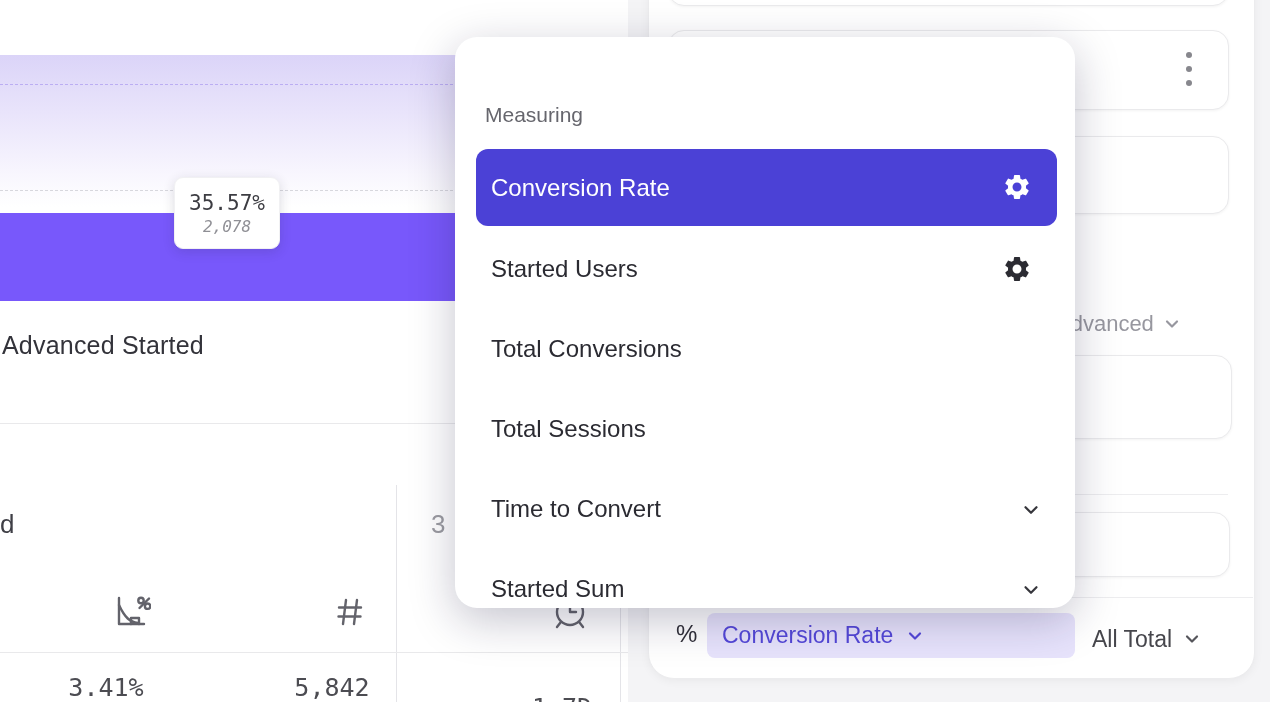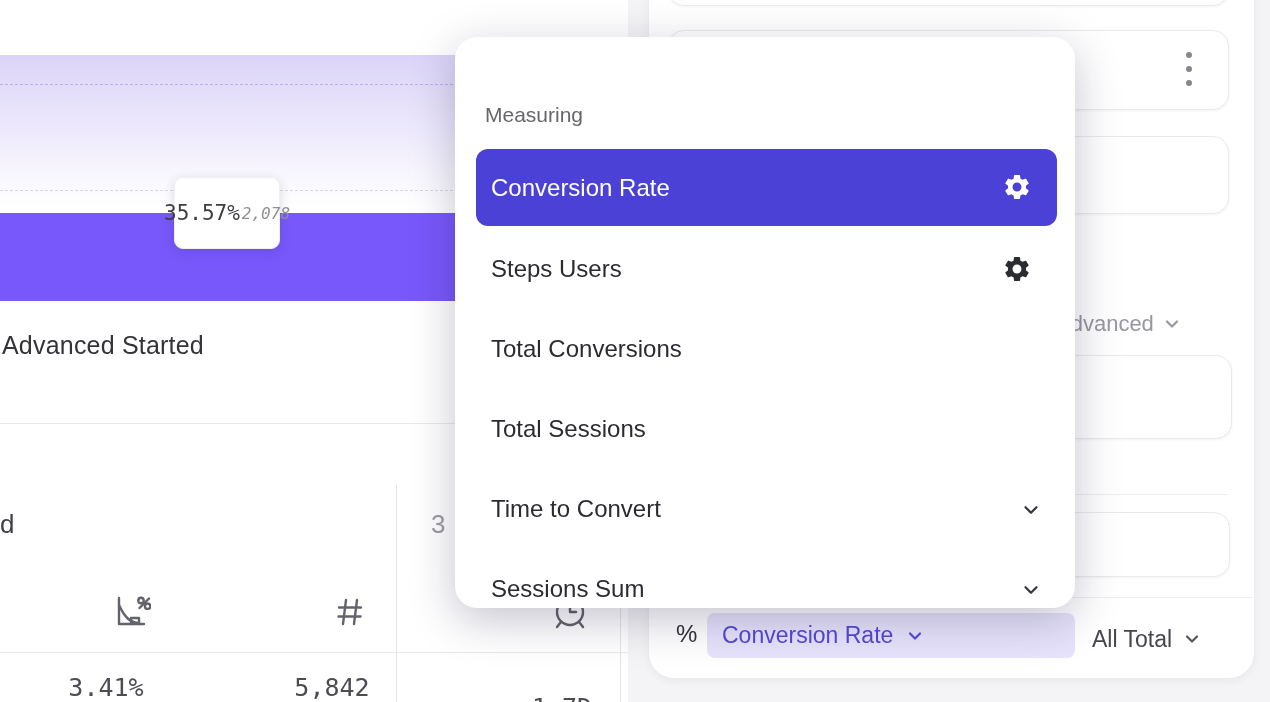--- a/index.html
+++ b/index.html
@@ -10,21 +10,21 @@
 
   
   .left-card{left:0;top:0;width:628px;height:702px;background:#fff;border-right:1px solid #e9e9ea;}
   .band{left:0;top:55px;width:628px;height:152px;
         background:linear-gradient(180deg,#dbd4f8 0%,#e9e4fb 38%,#f8f6fe 78%,#ffffff 100%);}
   .dash1{left:0;top:84px;width:628px;height:0;border-top:1px dashed rgba(123,96,232,.38);}
   .dash2{left:0;top:190px;width:628px;height:0;border-top:1px dashed #d7d7dd;}
   .bar{left:0;top:213px;width:628px;height:88px;background:#7858fb;}
   .tooltip{left:174px;top:177px;width:104px;height:70px;background:#fff;border:1px solid #f1f1f3;
            border-radius:9px;box-shadow:0 3px 12px rgba(40,40,60,.16);z-index:5;
-           display:flex;flex-direction:row;align-items:center;justify-content:center;gap:2px;}
+           display:flex;flex-direction:column;align-items:center;justify-content:center;gap:2px;}
   .tt-pct{font-size:21px;color:#3c3c42;}
   .tt-cnt{font-size:16px;color:#8f8f95;font-style:italic;}
   .step-label{left:2px;top:331px;font-size:25px;font-weight:500;color:#33333a;letter-spacing:.2px;}
   .sec-div{left:0;top:423px;width:628px;height:0;border-top:1px solid #e9e9eb;}
 
   
   .vdiv1{left:396px;top:485px;width:0;height:217px;border-left:1px solid #e4e4e8;}
   .vdiv2{left:620px;top:485px;width:0;height:217px;border-left:1px solid #e4e4e8;}
   .hdr-frag{top:509px;font-size:26px;font-weight:500;}
   .frag-left{left:0;color:#3f3f46;}
@@ -176,21 +176,21 @@
     <div class="abs dd-item dd-sel" style="top:112px;">
       <span class="lbl">Conversion Rate</span>
       <span class="dd-ic" style="left:526px;top:23px;">
         <svg width="30" height="30" viewBox="0 0 24 24" fill="#ffffff">
             <path d="M19.14 12.94c.04-.3.06-.61.06-.94 0-.32-.02-.64-.07-.94l2.03-1.58c.18-.14.23-.41.12-.61l-1.92-3.32c-.12-.22-.37-.29-.59-.22l-2.39.96c-.5-.38-1.03-.7-1.62-.94l-.36-2.54c-.04-.24-.24-.41-.48-.41h-3.84c-.24 0-.43.17-.47.41l-.36 2.54c-.59.24-1.13.57-1.62.94l-2.39-.96c-.22-.08-.47 0-.59.22L2.74 8.87c-.12.21-.08.47.12.61l2.03 1.58c-.05.3-.09.63-.09.94s.02.64.07.94l-2.03 1.58c-.18.14-.23.41-.12.61l1.92 3.32c.12.22.37.29.59.22l2.39-.96c.5.38 1.03.7 1.62.94l.36 2.54c.05.24.24.41.48.41h3.84c.24 0 .44-.17.47-.41l.36-2.54c.59-.24 1.13-.56 1.62-.94l2.39.96c.22.08.47 0 .59-.22l1.92-3.32c.12-.22.07-.47-.12-.61l-2.01-1.58zM12 15.6c-1.98 0-3.6-1.62-3.6-3.6s1.62-3.6 3.6-3.6 3.6 1.62 3.6 3.6-1.62 3.6-3.6 3.6z"></path>
           </svg>
       </span>
     </div>
 
     <div class="abs dd-item" style="top:194px;">
-      <span class="lbl">Steps Users</span>
+      <span class="lbl">Started Users</span>
       <span class="dd-ic" style="left:526px;top:23px;">
         <svg width="30" height="30" viewBox="0 0 24 24" fill="#2b2b32">
             <path d="M19.14 12.94c.04-.3.06-.61.06-.94 0-.32-.02-.64-.07-.94l2.03-1.58c.18-.14.23-.41.12-.61l-1.92-3.32c-.12-.22-.37-.29-.59-.22l-2.39.96c-.5-.38-1.03-.7-1.62-.94l-.36-2.54c-.04-.24-.24-.41-.48-.41h-3.84c-.24 0-.43.17-.47.41l-.36 2.54c-.59.24-1.13.57-1.62.94l-2.39-.96c-.22-.08-.47 0-.59.22L2.74 8.87c-.12.21-.08.47.12.61l2.03 1.58c-.05.3-.09.63-.09.94s.02.64.07.94l-2.03 1.58c-.18.14-.23.41-.12.61l1.92 3.32c.12.22.37.29.59.22l2.39-.96c.5.38 1.03.7 1.62.94l.36 2.54c.05.24.24.41.48.41h3.84c.24 0 .44-.17.47-.41l.36-2.54c.59-.24 1.13-.56 1.62-.94l2.39.96c.22.08.47 0 .59-.22l1.92-3.32c.12-.22.07-.47-.12-.61l-2.01-1.58zM12 15.6c-1.98 0-3.6-1.62-3.6-3.6s1.62-3.6 3.6-3.6 3.6 1.62 3.6 3.6-1.62 3.6-3.6 3.6z"></path>
           </svg>
       </span>
     </div>
 
     <div class="abs dd-item" style="top:274px;">
       <span class="lbl">Total Conversions</span>
     </div>
@@ -202,21 +202,21 @@
             <path d="M6 9 l6 6 6-6"></path>
           </svg>
       </span>
     </div>
 
     <div class="abs dd-item" style="top:354px;">
       <span class="lbl">Total Sessions</span>
     </div>
 
     <div class="abs dd-item" style="top:514px;">
-      <span class="lbl">Sessions Sum</span>
+      <span class="lbl">Started Sum</span>
       <span class="dd-ic" style="left:544px;top:28px;">
         <svg width="22" height="22" viewBox="0 0 24 24" fill="none" stroke="#36363c" stroke-width="2.4" stroke-linecap="round" stroke-linejoin="round">
             <path d="M6 9 l6 6 6-6"></path>
           </svg>
       </span>
     </div>
   </div>
 
 </div>
 

